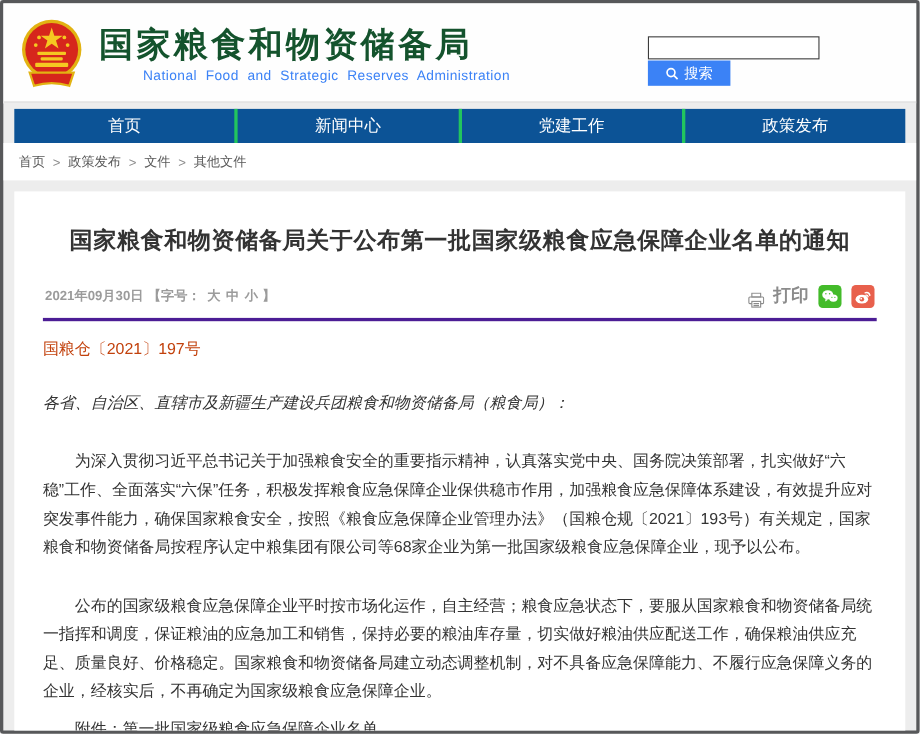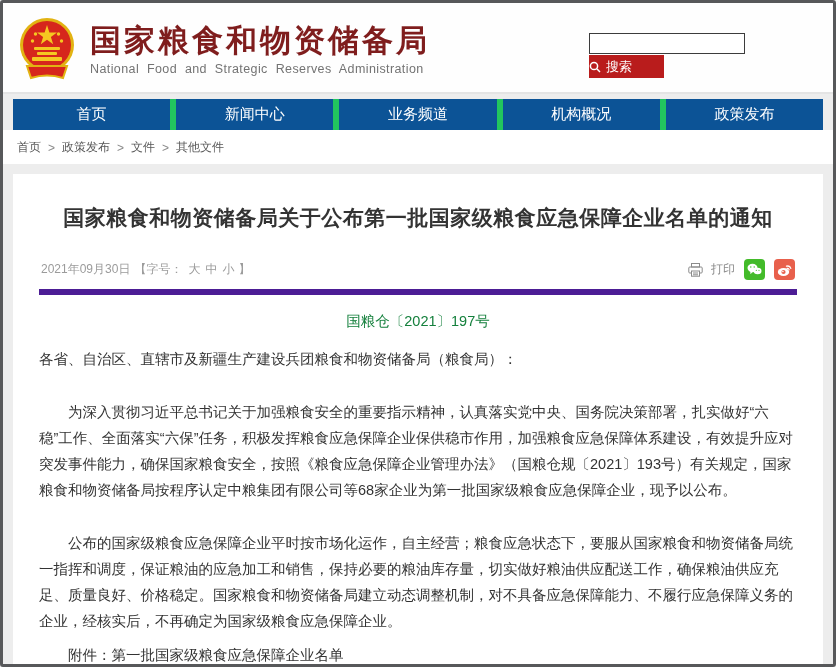--- a/index.html
+++ b/index.html
@@ -15,46 +15,47 @@
   
   .header {
     background:#fefefe;
     padding:13px 0 10px 14px;
     position:relative;
     border-bottom:2px solid #e4e4e4;
   }
   .logo-wrap { display:flex; align-items:center; gap:13px; }
   .emblem { width:60px; height:66px; flex:0 0 auto; }
   .site-title {
-    font-size:31px; font-weight:bold; color:#7f1d1d; letter-spacing:3px;
+    font-size:31px; font-weight:bold; color:#14532d; letter-spacing:3px;
     line-height:36px;
   }
   .site-subtitle {
-    font-size:12.5px; color:#737373; letter-spacing:0.4px; word-spacing:4px;
+    font-size:12.5px; color:#3b82f6; letter-spacing:0.4px; word-spacing:4px;
     margin-top:3px;
+    margin-left:40px;
   }
   .search-area { position:absolute; top:30px; right:88px; width:156px; }
   .search-input {
     width:156px; height:21px; border:1px solid #3c3c3c; background:#fff;
     font-size:12px; padding:0 4px; outline:none; display:block;
   }
   .search-btn {
     margin-top:1px; width:75px; height:23px; border:none; cursor:pointer;
-    background:#b91c1c; color:#fff; font-size:13px;
-    display:flex; align-items:center; gap:5px;
+    background:#3b82f6; color:#fff; font-size:13px;
+    display:flex; align-items:center; justify-content:center; gap:5px;
   }
   
   .nav {
     margin:5px 10px 0; height:31px; background:#0c5396;
     display:flex;
   }
   .nav-item {
     flex:1; display:flex; align-items:center; justify-content:center;
     color:#fff; font-size:15px; cursor:pointer;
-    border-left:6px solid #22c55e;
+    border-left:3px solid #22c55e;
   }
   .nav-item:first-child { border-left:none; }
   
   .breadcrumb {
     background:#fff; padding:9px 14px 8px; font-size:12px; color:#595959;
     display:flex; gap:7px; align-items:center;
   }
   .crumb { cursor:pointer; }
   .crumb-sep { color:#8a8a8a; }
   
@@ -62,34 +63,34 @@
     margin:10px 10px 0; background:#fff; height:559px;
     padding:30px 26px 0; overflow:hidden;
   }
   .article-title {
     text-align:center; font-size:21px; font-weight:bold; color:#333;
     letter-spacing:0.5px;
   }
   .meta-row {
     margin-top:27px; display:flex; justify-content:space-between;
     align-items:center; font-size:12px; color:#9b9b9b;
-    padding:0 2px 9px; border-bottom:6px solid #4c1d95;
+    padding:0 2px 9px; border-bottom:3px solid #4c1d95;font-weight:bold;
   }
   .meta-left { display:flex; align-items:center; gap:4px; }
   .fontsize-group { display:flex; gap:5px; margin-left:2px; }
   .fontsize-opt { cursor:pointer; }
   .meta-right { display:flex; align-items:center; gap:9px; }
-  .print-btn { display:flex; align-items:center; gap:8px; color:#8b8b8b; cursor:pointer; font-size:12px; }
+  .print-btn { display:flex; align-items:flex-end; gap:8px; color:#8b8b8b; cursor:pointer; font-size:16px; }
   .share-icon { width:21px; height:21px; border-radius:4px; display:flex; align-items:center; justify-content:center; cursor:pointer; }
   .share-wechat { background:#43bb2a; }
   .share-weibo  { background:#e8604c; }
   
-  .doc-number { text-align:center; margin-top:13px; font-size:14.5px; color:#15803d; }
+  .doc-number { text-align:left; margin-top:13px; font-size:14.5px; color:#c2410c; }
   .doc-body { font-size:14.5px; line-height:26px; color:#333; }
-  .salutation { margin-top:12px; }
+  .salutation { margin-top:23px;font-style:italic; }
   .para { margin-top:27px; text-indent:2em; }
   .attachment { margin-top:8px; text-indent:2em; cursor:pointer; }
 </style>
 </head>
 <body>
 
 <div class="header">
   <div class="logo-wrap">
     <svg class="emblem" viewBox="0 0 60 66">
       <circle cx="30" cy="29" r="27" fill="#e2b312"></circle>
@@ -117,22 +118,21 @@
         <line x1="7.8" y1="7.8" x2="11" y2="11" stroke="#fff" stroke-width="1.5"></line>
       </svg>
       <span>搜索</span>
     </button>
   </div>
 </div>
 
 <div class="nav">
   <div class="nav-item">首页</div>
   <div class="nav-item">新闻中心</div>
-  <div class="nav-item">业务频道</div>
-  <div class="nav-item">机构概况</div>
+  <div class="nav-item">党建工作</div>
   <div class="nav-item">政策发布</div>
 </div>
 
 <div class="breadcrumb">
   <span class="crumb">首页</span>
   <span class="crumb-sep">&gt;</span>
   <span class="crumb">政策发布</span>
   <span class="crumb-sep">&gt;</span>
   <span class="crumb">文件</span>
   <span class="crumb-sep">&gt;</span>

